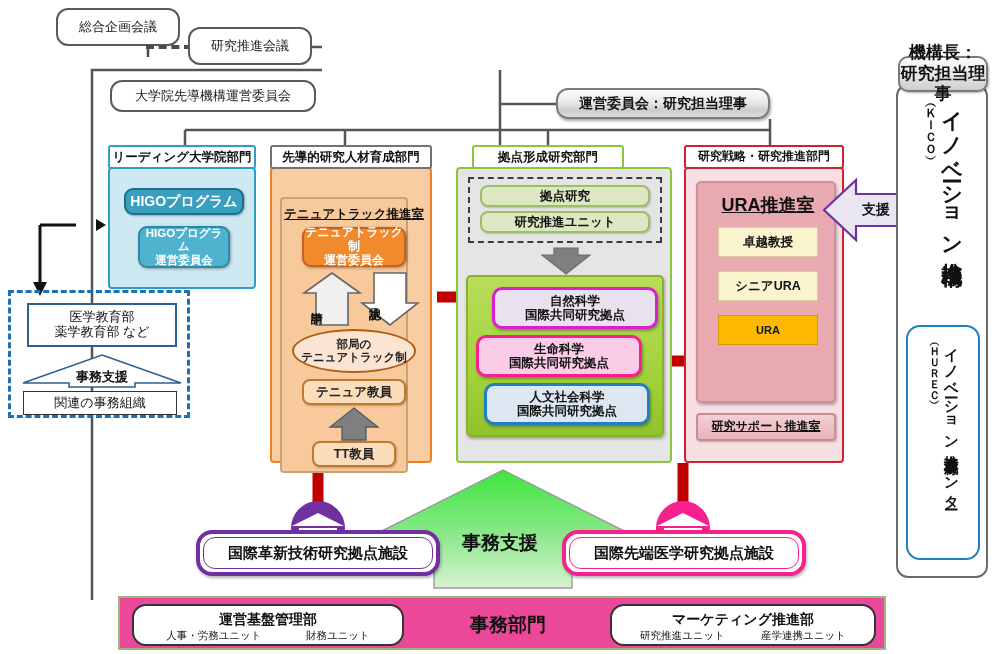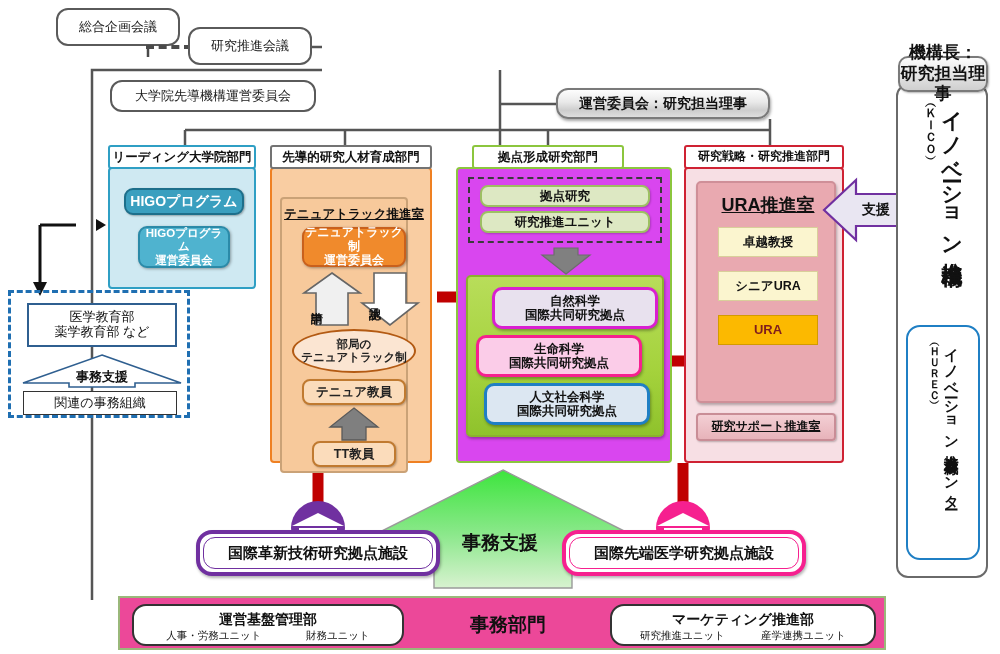--- a/index.html
+++ b/index.html
@@ -51,21 +51,21 @@
     border:2px solid #c07a30;border-radius:8px;background:#fbdcbb;color:#222;
     font-size:12.5px;font-weight:700;box-shadow:1px 1px 2px rgba(0,0,0,.25);
   }
   .ellipse-orange{
     border:2px solid #b35a13;border-radius:50%;background:#fbe5d2;color:#222;
     font-size:11.5px;font-weight:700;
   }
 
   
   .tab-green{border:2px solid #8cc63e;}
-  .body-green{border:2px solid #8cc63e;background:#d946ef;}
+  .body-green{border:2px solid #8cc63e;background:#e5e5e5;}
   .dashbox-green{border:2.5px dashed #3b3b3b;}
   .box-green-soft{
     border:2px solid #9dbf63;border-radius:8px;background:#dde8c3;color:#111;
     font-size:12.5px;font-weight:700;box-shadow:1px 1px 2px rgba(0,0,0,.2);
   }
   .panel-lime{
     border:2px solid #8ab12e;border-radius:5px;
     background:linear-gradient(180deg,#b8dd5a 0%,#a4d23c 60%,#8fc22c 100%);
     box-shadow:1px 2px 3px rgba(0,0,0,.3);
   }
@@ -83,21 +83,21 @@
   }
 
   
   .tab-red{border:2px solid #cf2233;}
   .body-red{border:2px solid #cf2233;background:#f7dfe4;}
   .panel-rose{
     border:2px solid #cf8f98;border-radius:5px;background:#e9a9b0;
     box-shadow:1px 2px 3px rgba(0,0,0,.28);
   }
   .box-cream{border:1px solid #d9cf9a;background:#fbf5cf;color:#111;font-size:12.5px;font-weight:700;}
-  .box-amber{border:1px solid #d39b00;background:#fcb900;color:#7f1d1d;font-size:13px;font-weight:700;}
+  .box-amber{border:1px solid #d39b00;background:#fcb900;color:#0f172a;font-size:11px;font-weight:700;}
   .box-rose-bar{
     border:2px solid #c98d96;border-radius:4px;
     background:linear-gradient(180deg,#f3cfd4 0%,#e7b3ba 100%);
     color:#111;font-size:12px;font-weight:700;text-decoration:underline;
     box-shadow:1px 1px 2px rgba(0,0,0,.25);
   }
 
   
   .dashblue{border:3px dashed #1f6fb2;}
   .box-navy{border:2.5px solid #2f5f90;background:#fff;color:#111;font-size:13px;font-weight:400;}

